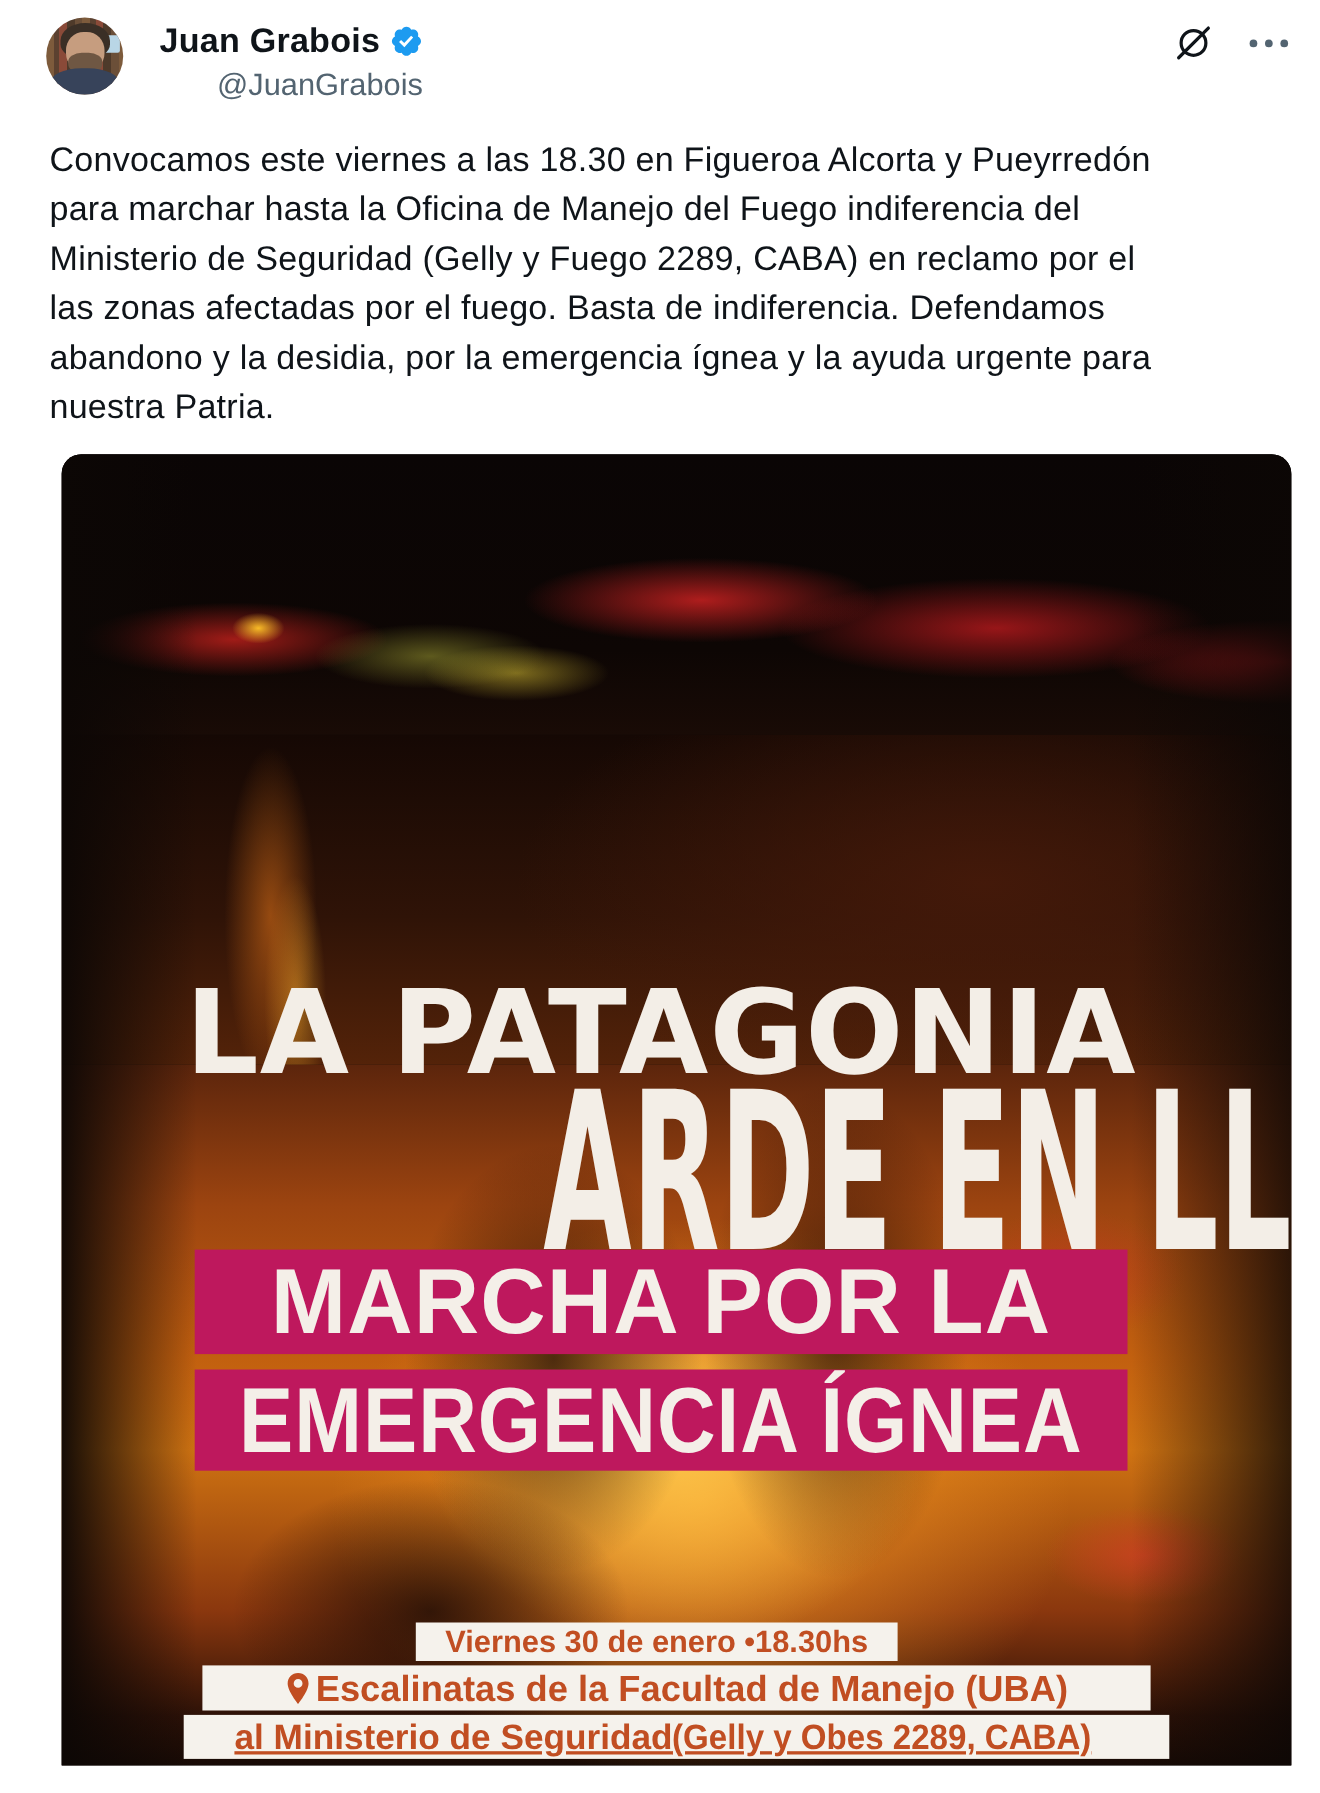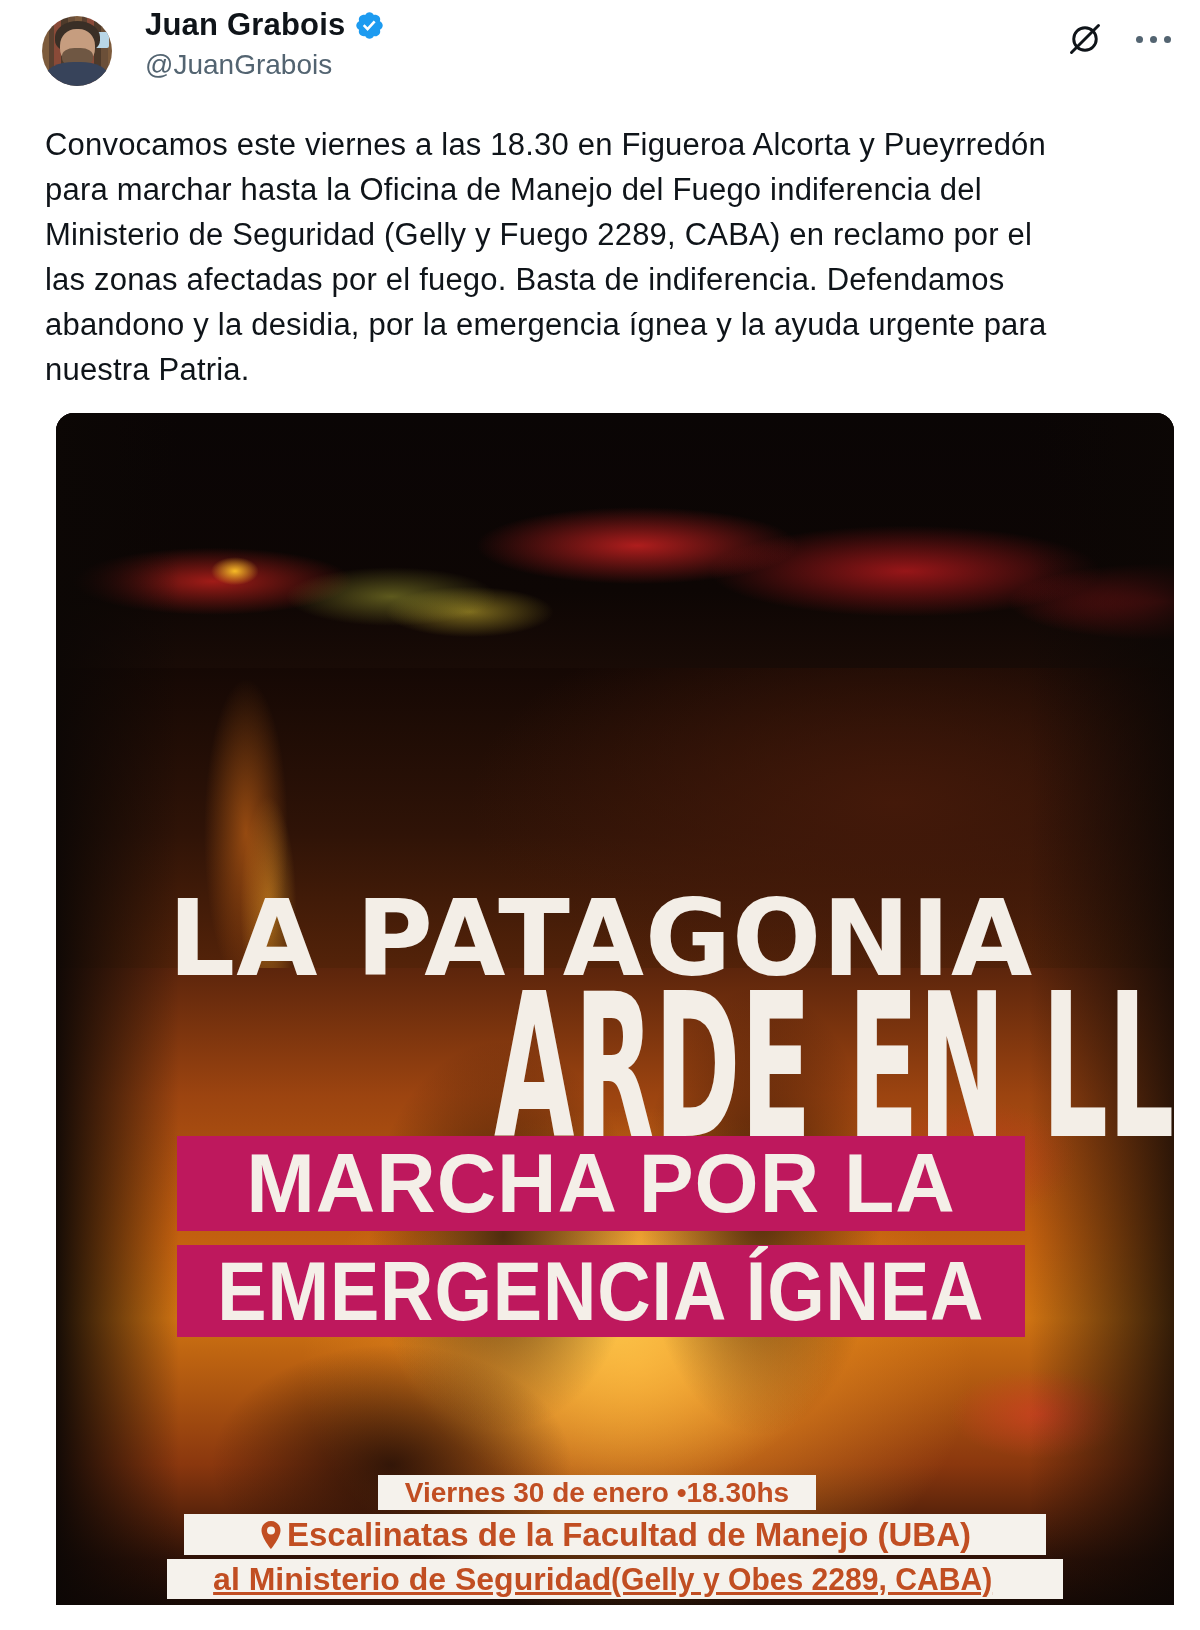--- a/index.html
+++ b/index.html
@@ -17,21 +17,21 @@
     border-radius:50%; overflow:hidden; cursor:pointer;
     background:
       repeating-linear-gradient(90deg,#7d5b3c 0 7px,#5b4130 7px 12px,#8a4a38 12px 19px,#4e3a2a 19px 26px,#6b4f38 26px 33px);
   }
   .avatar .sign { position:absolute; right:3px; top:16px; width:20px; height:16px; background:#b9d6e6; border-radius:2px; }
   .avatar .hair { position:absolute; left:13px; top:5px; width:45px; height:32px; background:#3a2f26; border-radius:50% 50% 40% 40%; }
   .avatar .face { position:absolute; left:18px; top:13px; width:35px; height:36px; background:#c69d7f; border-radius:46%; }
   .avatar .beard { position:absolute; left:20px; top:32px; width:31px; height:20px; background:#6f5743; border-radius:40% 40% 50% 50%; }
   .avatar .torso { position:absolute; left:3px; bottom:-8px; width:64px; height:32px; background:#37435a; border-radius:45% 45% 0 0; }
 
-  .name-block { position:absolute; left:145px; top:7px; }
+  .name-block { position:absolute; left:145px; top:19px;text-align:right; }
   .name-row { display:flex; align-items:center; gap:8px; }
   .display-name { font-size:31px; font-weight:bold; color:#0f1419; letter-spacing:.2px; cursor:pointer; }
   .verified { width:31px; height:31px; display:inline-block; }
   .handle { font-size:28px; color:#536471; margin-top:6px; cursor:pointer; }
 
   .header-actions { position:absolute; right:24px; top:20px; display:flex; align-items:center; gap:26px; }
   .grok-btn { width:38px; height:38px; display:flex; align-items:center; justify-content:center; cursor:pointer; }
   .more-btn { width:46px; height:38px; display:flex; align-items:center; justify-content:center; gap:7px; cursor:pointer; }
   .more-btn i { width:7px; height:7px; border-radius:50%; background:#536471; }
 

